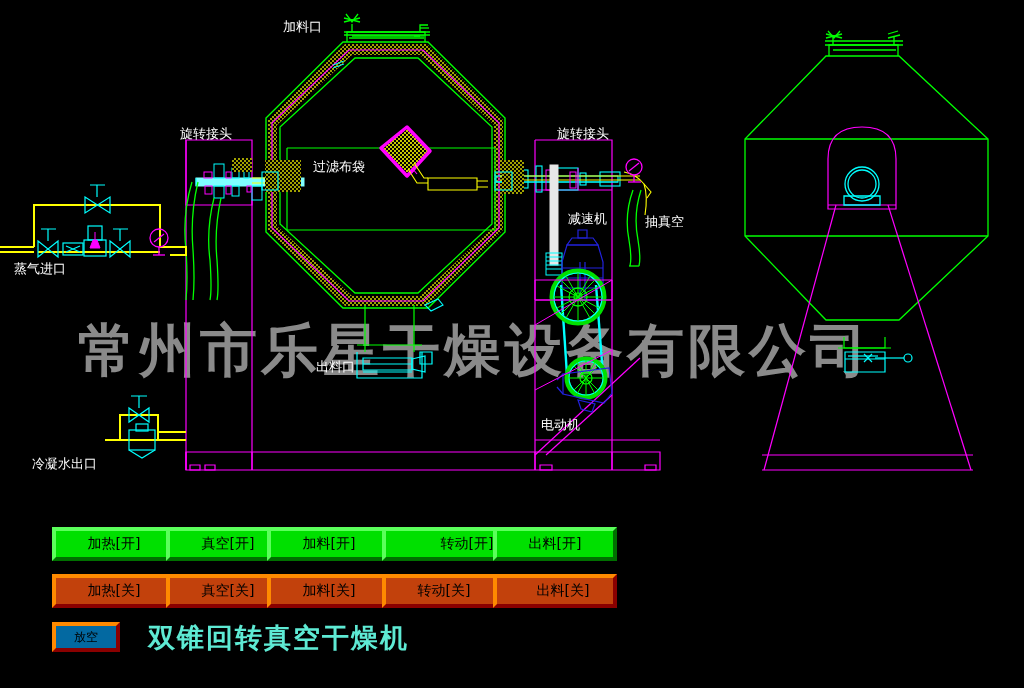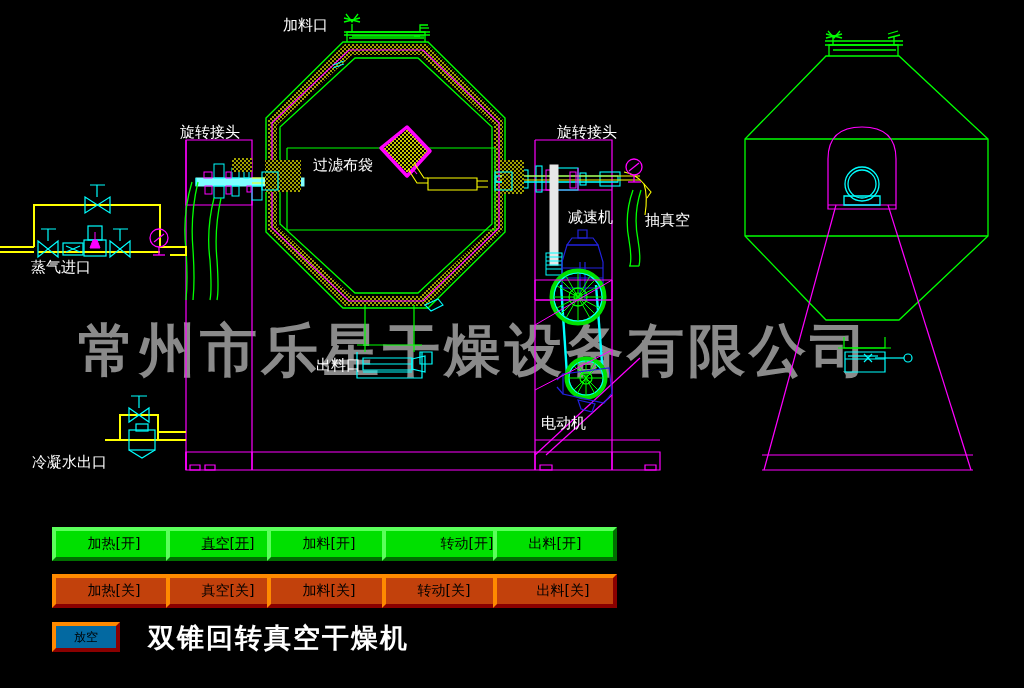--- a/index.html
+++ b/index.html
@@ -11,40 +11,40 @@
   
   #watermark{position:absolute;left:78px;top:318px;width:870px;height:64px;
     color:#8a8a8a;font-size:57px;line-height:64px;letter-spacing:4px;
     white-space:nowrap;font-weight:bold;z-index:2;
     font-family:"DejaVu Sans","Liberation Sans",sans-serif;}
 
   
   #diagram{position:absolute;left:0;top:0;width:1024px;height:500px;z-index:4;}
 
   
-  .dlabel{position:absolute;color:#ffffff;font-size:15px;white-space:nowrap;
+  .dlabel{position:absolute;color:#ffffff;font-size:13px;white-space:nowrap;
     z-index:6;line-height:14px;
-    font-family:Liberation Mono, monospace;}
+    font-family:Liberation Sans, sans-serif;}
 
   
   #panel{position:absolute;left:0;top:505px;width:1024px;height:183px;z-index:8;}
   .btn{position:absolute;width:124px;height:34px;box-sizing:border-box;
     display:flex;align-items:center;justify-content:center;
     font-size:14px;color:#000;cursor:pointer;white-space:nowrap;
     font-family:"DejaVu Sans","Liberation Sans",sans-serif;}
   .btn.green{background:#00e000;
     border-top:4px solid #5bff5b;border-left:4px solid #5bff5b;
     border-right:4px solid #007000;border-bottom:4px solid #007000;}
   .btn.red{background:#c2410c;
     border-top:4px solid #ff8a00;border-left:4px solid #ff8a00;
     border-right:4px solid #8a0000;border-bottom:4px solid #8a0000;}
   .btn.vent{width:68px;height:30px;font-size:12px;background:#0369a1;
     border-top:4px solid #ff8a00;border-left:4px solid #ff8a00;
     border-right:4px solid #8a0000;border-bottom:4px solid #8a0000;}
-  #title-main{position:absolute;left:148px;top:620px;color:#ffffff;
+  #title-main{position:absolute;left:148px;top:620px;color:#5eead4;
     font-size:27px;font-weight:bold;letter-spacing:2px;white-space:nowrap;
     z-index:8;font-family:"DejaVu Sans","Liberation Sans",sans-serif;}
 </style>
 </head>
 <body>
 
 <div id="stage">
 
   <div id="watermark">常州市乐星干燥设备有限公司</div>
 
@@ -406,29 +406,29 @@
       </g>
     </g>
   </svg>
 
   <div class="dlabel" style="left:283px;top:20px;">加料口</div>
   <div class="dlabel" style="left:180px;top:127px;">旋转接头</div>
   <div class="dlabel" style="left:313px;top:160px;">过滤布袋</div>
   <div class="dlabel" style="left:557px;top:127px;">旋转接头</div>
   <div class="dlabel" style="left:568px;top:212px;text-align:right;">减速机</div>
   <div class="dlabel" style="left:645px;top:215px;">抽真空</div>
-  <div class="dlabel" style="left:14px;top:262px;margin-left:17px;">蒸气进口</div>
+  <div class="dlabel" style="left:14px;top:262px;">蒸气进口</div>
   <div class="dlabel" style="left:316px;top:360px;">出料口</div>
   <div class="dlabel" style="left:541px;top:418px;">电动机</div>
   <div class="dlabel" style="left:32px;top:457px;">冷凝水出口</div>
 
   <div id="panel">
 
     <div class="btn green" style="left:52px;top:22px;">加热[开]</div>
-    <div class="btn green" style="left:166px;top:22px;text-decoration:underline;">真空[开]</div>
+    <div class="btn green" style="left:166px;top:22px;">真空[开]</div>
     <div class="btn green" style="left:267px;top:22px;">加料[开]</div>
     <div class="btn green" style="left:382px;top:22px;padding-left:46px;">转动[开]</div>
     <div class="btn green" style="left:493px;top:22px;">出料[开]</div>
 
     <div class="btn red" style="left:52px;top:69px;">加热[关]</div>
     <div class="btn red" style="left:166px;top:69px;">真空[关]</div>
     <div class="btn red" style="left:267px;top:69px;">加料[关]</div>
     <div class="btn red" style="left:382px;top:69px;">转动[关]</div>
     <div class="btn red" style="left:493px;top:69px;padding-left:16px;">出料[关]</div>
 

